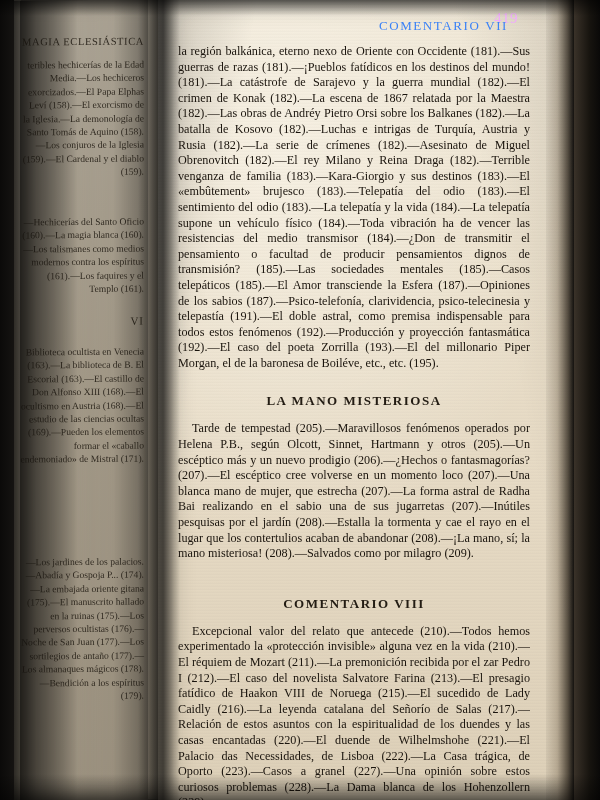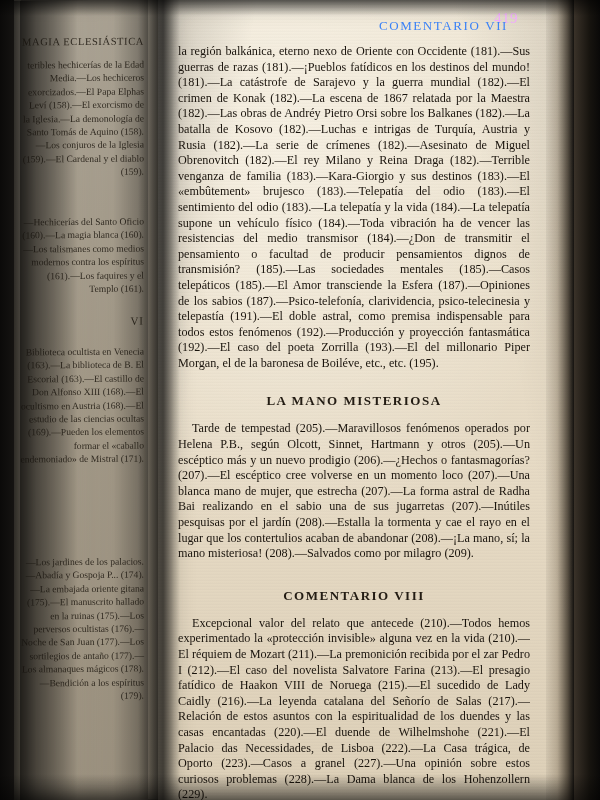--- a/index.html
+++ b/index.html
@@ -145,21 +145,21 @@
     hyphens: auto;
   }
   .para.first { text-indent: 14px; }
   .section-title {
     text-align: center;
     font-size: 13px;
     letter-spacing: 1.5px;
     margin: 22px 0 12px 0;
     color: #231c13;
   }
-  .section-title.tight { margin-top: 26px; }
+  .section-title.tight { margin-top: 34px; }
 
   
   .grain {
     position: absolute;
     inset: 0;
     pointer-events: none;
     background-image:
       repeating-linear-gradient(0deg, rgba(0,0,0,0.018) 0px, rgba(0,0,0,0.018) 1px, rgba(255,255,255,0.012) 2px, rgba(255,255,255,0.012) 3px);
     mix-blend-mode: multiply;
     opacity: 0.7;

